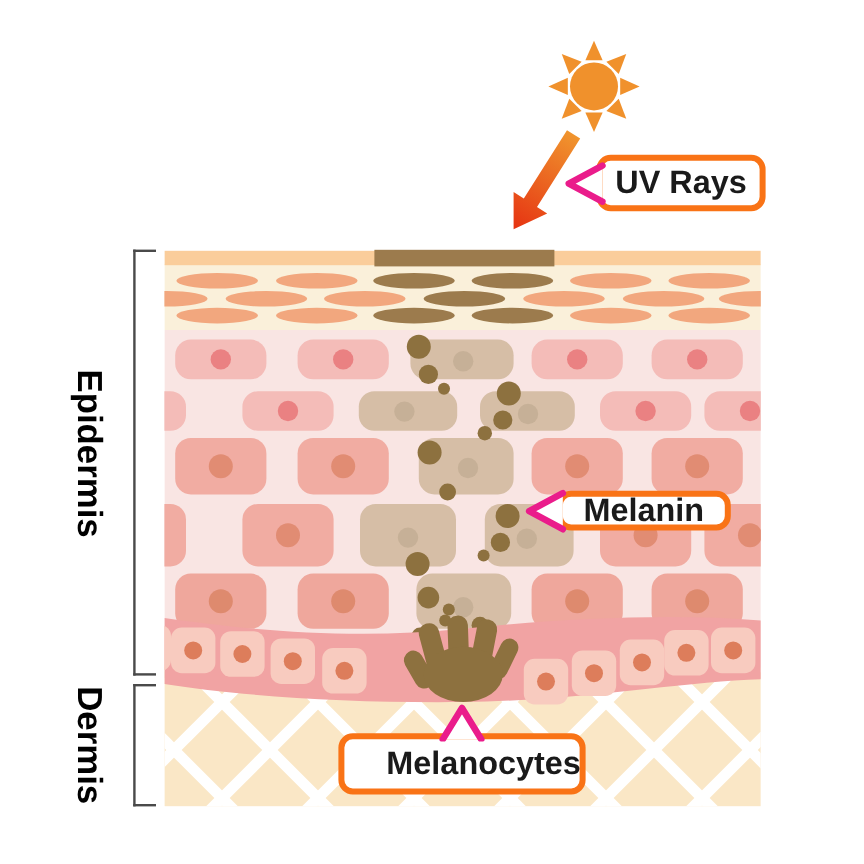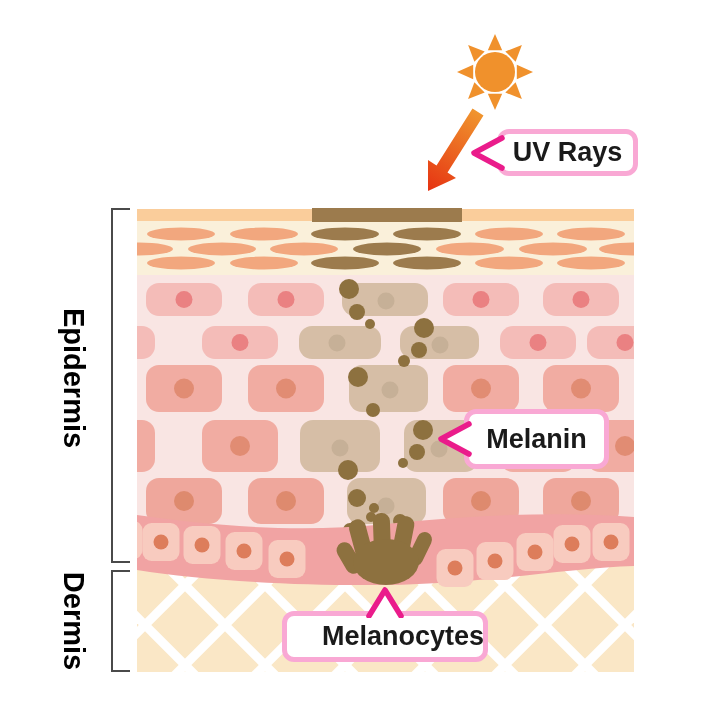--- a/index.html
+++ b/index.html
@@ -1,19 +1,19 @@
 <!DOCTYPE html>
 <html><head>
 <meta charset="utf-8">
 <style>
   html,body{margin:0;padding:0;background:#fff;}
   .stage{position:relative;width:720px;height:720px;background:#ffffff;overflow:hidden;
          font-family:"Liberation Sans",sans-serif;}
   #scene{position:absolute;left:0;top:0;}
-  .callout{position:absolute;background:#fff;border:5px solid #f9a8d4;border-radius:12px;
+  .callout{position:absolute;background:#fff;border:5px solid #f97316;border-radius:12px;
            display:flex;align-items:center;justify-content:center;
            font-weight:bold;font-size:27px;color:#1a1a1a;white-space:nowrap;box-sizing:border-box;}
   .callout .tail{position:absolute;}
   .tail-left{left:-36px;top:50%;margin-top:-19px;}
   .tail-top{left:50%;margin-left:-22px;top:-31px;}
   .vlabel{position:absolute;font-weight:bold;color:#000;text-align:center;
           transform:rotate(90deg);}
   .vlabel-epidermis{left:-6px;top:362px;width:160px;height:32px;line-height:32px;font-size:29px;}
   .vlabel-dermis{left:19px;top:605px;width:110px;height:32px;line-height:32px;font-size:29px;}
   .bracket{position:absolute;width:19px;box-sizing:border-box;
@@ -225,21 +225,21 @@
   <div class="vlabel vlabel-epidermis">Epidermis</div>
   <div class="vlabel vlabel-dermis">Dermis</div>
 
   <div class="callout" style="left:497px;top:129px;width:141px;height:47px;">
     <span>UV Rays</span>
     <svg class="tail tail-left" width="40" height="38">
       <path d="M36,4 L8,19 L36,34" fill="#ffffff" stroke="#EA1C8B" stroke-width="5.5" stroke-linecap="round" stroke-linejoin="round"></path>
     </svg>
   </div>
 
-  <div class="callout" style="left:464px;top:409px;width:145px;height:60px;">
+  <div class="callout" style="left:464px;top:409px;width:145px;height:33px;">
     <span>Melanin</span>
     <svg class="tail tail-left" width="40" height="38">
       <path d="M36,4 L8,19 L36,34" fill="#ffffff" stroke="#EA1C8B" stroke-width="5.5" stroke-linecap="round" stroke-linejoin="round"></path>
     </svg>
   </div>
 
   <div class="callout" style="left:282px;top:611px;width:206px;height:51px;padding-left:36px;">
     <span>Melanocytes</span>
     <svg class="tail tail-top" width="44" height="33">
       <path d="M6,31 L22,5 L38,31" fill="#ffffff" stroke="#EA1C8B" stroke-width="5.5" stroke-linecap="round" stroke-linejoin="round"></path>

